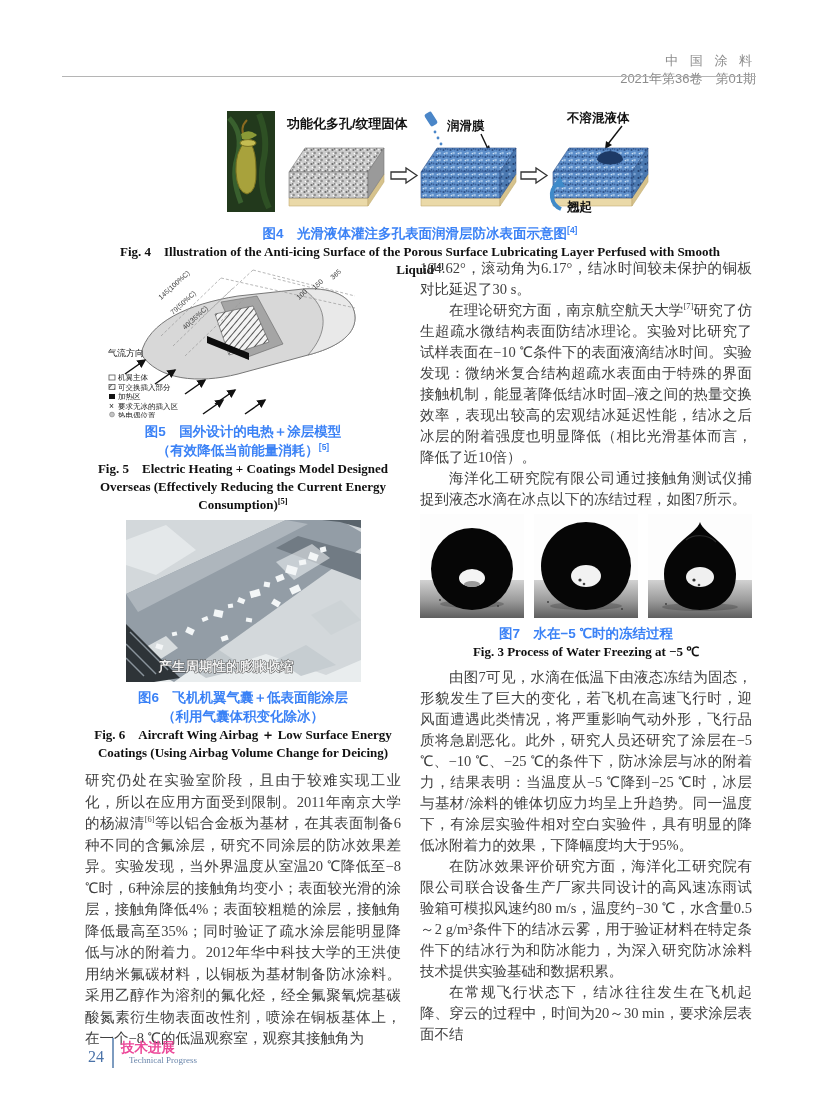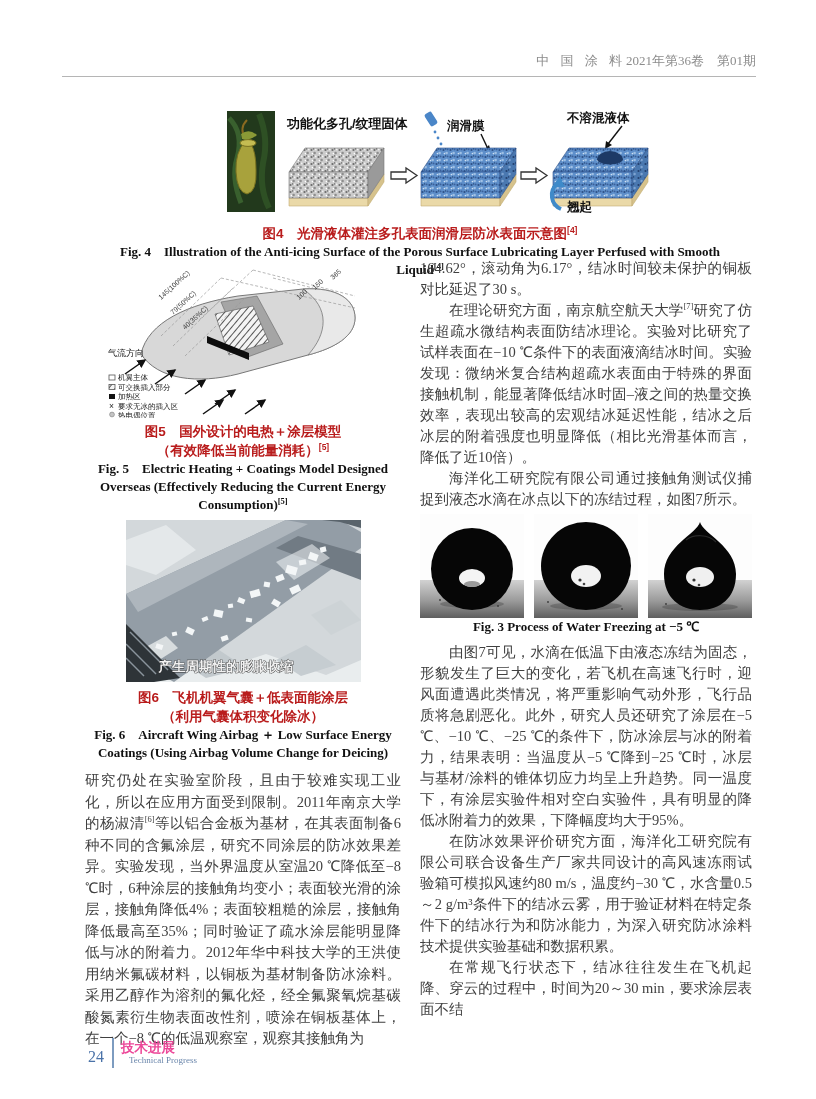--- a/index.html
+++ b/index.html
@@ -1,26 +1,26 @@
 <!DOCTYPE html>
 <html><head>
 <meta charset="utf-8">
 <style>
   html,body{margin:0;padding:0;background:#e9e9e9;}
   .page{position:relative;width:816px;height:1099px;margin:0 auto;background:#ffffff;
         font-family:"Liberation Serif",serif;color:#1b1b1b;overflow:hidden;}
   
   .header{position:absolute;top:52px;left:62px;width:694px;display:flex;
-          justify-content:flex-end;align-items:flex-end;
-          font-family:Liberation Serif, serif;font-size:13px;color:#8c8c8c;}
+          justify-content:flex-start;align-items:flex-end;
+          font-family:Liberation Sans, sans-serif;font-size:13px;color:#8c8c8c;flex-direction:column;}
   .header .journal{letter-spacing:4px;}
   .header-rule{position:absolute;top:76px;left:62px;width:694px;height:1px;background:#b5b5b5;}
   
   .fig4{position:absolute;top:96px;left:50%;transform:translateX(-50%);width:640px;margin:12px;text-align:center;}
-  .cap-cn{font-family:"Liberation Sans",sans-serif;font-weight:bold;font-size:13.5px;line-height:19px;color:#b91c1c;text-align:center;}
+  .cap-cn{font-family:"Liberation Sans",sans-serif;font-weight:bold;font-size:13.5px;line-height:19px;color:#3b82f6;text-align:center;}
   .cap-en{font-family:"Liberation Serif",serif;font-weight:bold;font-size:13px;line-height:18px;color:#101010;text-align:center;}
   sup{font-size:8.5px;line-height:0;vertical-align:super;}
   
   .col{position:absolute;top:262px;}
   .col-left{left:85px;width:316px;}
   .col-right{left:420px;width:332px;top:258px;}
   .body-p{margin:0;font-size:14.5px;text-align:justify;color:#404040;}
   .col-left .body-p{line-height:21.5px;}
   .col-right .body-p{line-height:21px;}
   .indent{text-indent:2em;}
@@ -321,20 +321,21 @@
           <rect x="0" y="66" width="104" height="38" fill="url(#surf7)"></rect>
           <ellipse cx="52" cy="93" rx="38" ry="4" fill="#2e2e2e" opacity="0.3"></ellipse>
           <path d="M52,8 C55,20 88,32 88,60 C88,84 72,96 52,96 C32,96 16,84 16,60 C16,32 49,20 52,8 Z" fill="#060606"></path>
           <ellipse cx="52" cy="63" rx="14" ry="10" fill="#f0f0f0"></ellipse>
           <circle cx="46" cy="66" r="1.6" fill="#333"></circle>
             <circle cx="51" cy="71" r="1.3" fill="#444"></circle>
           <path d="M38,26 C46,20 60,20 68,28" stroke="#2a2a2a" stroke-width="1.2" fill="none"></path>
           <circle cx="18" cy="90" r="0.9" fill="#3a3a3a"></circle>
         </g>
       </svg>
+      <div class="cap-cn mt6">图7　水在−5 ℃时的冻结过程</div>
       <div class="cap-en">Fig. 3 Process of Water Freezing at −5 ℃</div>
     </figure>
 
     <p class="body-p indent mt6">由图7可见，水滴在低温下由液态冻结为固态，形貌发生了巨大的变化，若飞机在高速飞行时，迎风面遭遇此类情况，将严重影响气动外形，飞行品质将急剧恶化。此外，研究人员还研究了涂层在−5 ℃、−10 ℃、−25 ℃的条件下，防冰涂层与冰的附着力，结果表明：当温度从−5 ℃降到−25 ℃时，冰层与基材/涂料的锥体切应力均呈上升趋势。同一温度下，有涂层实验件相对空白实验件，具有明显的降低冰附着力的效果，下降幅度均大于95%。</p>
     <p class="body-p indent">在防冰效果评价研究方面，海洋化工研究院有限公司联合设备生产厂家共同设计的高风速冻雨试验箱可模拟风速约80 m/s，温度约−30 ℃，水含量0.5～2 g/m³条件下的结冰云雾，用于验证材料在特定条件下的结冰行为和防冰能力，为深入研究防冰涂料技术提供实验基础和数据积累。</p>
     <p class="body-p indent">在常规飞行状态下，结冰往往发生在飞机起降、穿云的过程中，时间为20～30 min，要求涂层表面不结</p>
   </div>
 
   <div class="footer">
     <span class="pageno">24</span>

